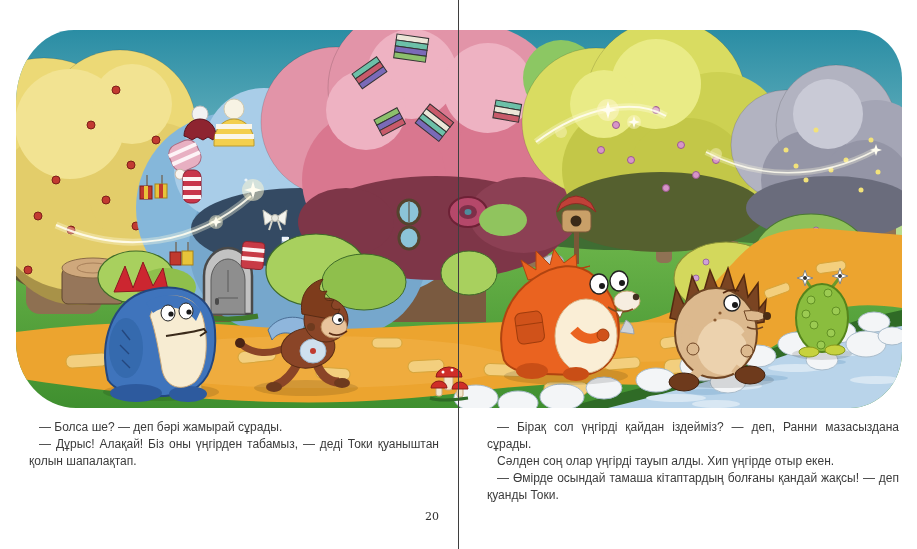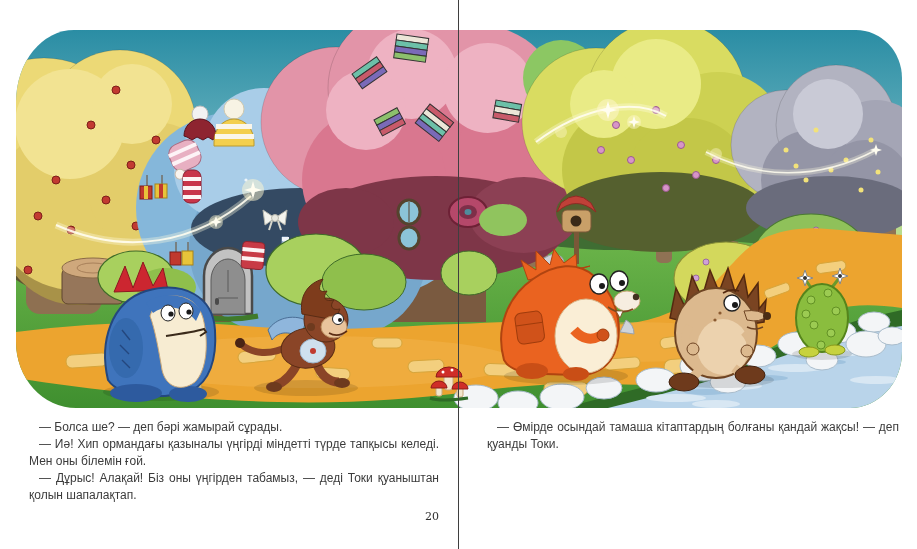--- a/index.html
+++ b/index.html
@@ -550,23 +550,24 @@
         <polygon points="860,114 861.5,118.5 866,120 861.5,121.5 860,126 858.5,121.5 854,120 858.5,118.5" fill="#fffdf0"></polygon>
       </g>
     </g>
   </svg>
   </div>
 
   <div class="spine"></div>
 
   <div class="text-block text-left">
     <p>— Болса ше? — деп бәрі жамырай сұрады.</p>
-    <p>— Иә! Хип ормандағы қазыналы үңгірді міндетті түрде тапқысы келеді. Мен оны білемін ғой.</p>
     <p>— Дұрыс! Алақай! Біз оны үңгірден табамыз, — деді Токи қуаныштан қолын шапалақтап.</p>
   </div>
 
   <div class="text-block text-right">
+    <p>— Бірақ сол үңгірді қайдан іздейміз? — деп, Ранни мазасыздана сұрады.</p>
+    <p>Сәлден соң олар үңгірді тауып алды. Хип үңгірде отыр екен.</p>
     <p>— Өмірде осындай тамаша кітаптардың болғаны қандай жақсы! — деп қуанды Токи.</p>
   </div>
 
   <div class="page-number pn-left">20</div>
 
 </div>
 
 </body></html>

